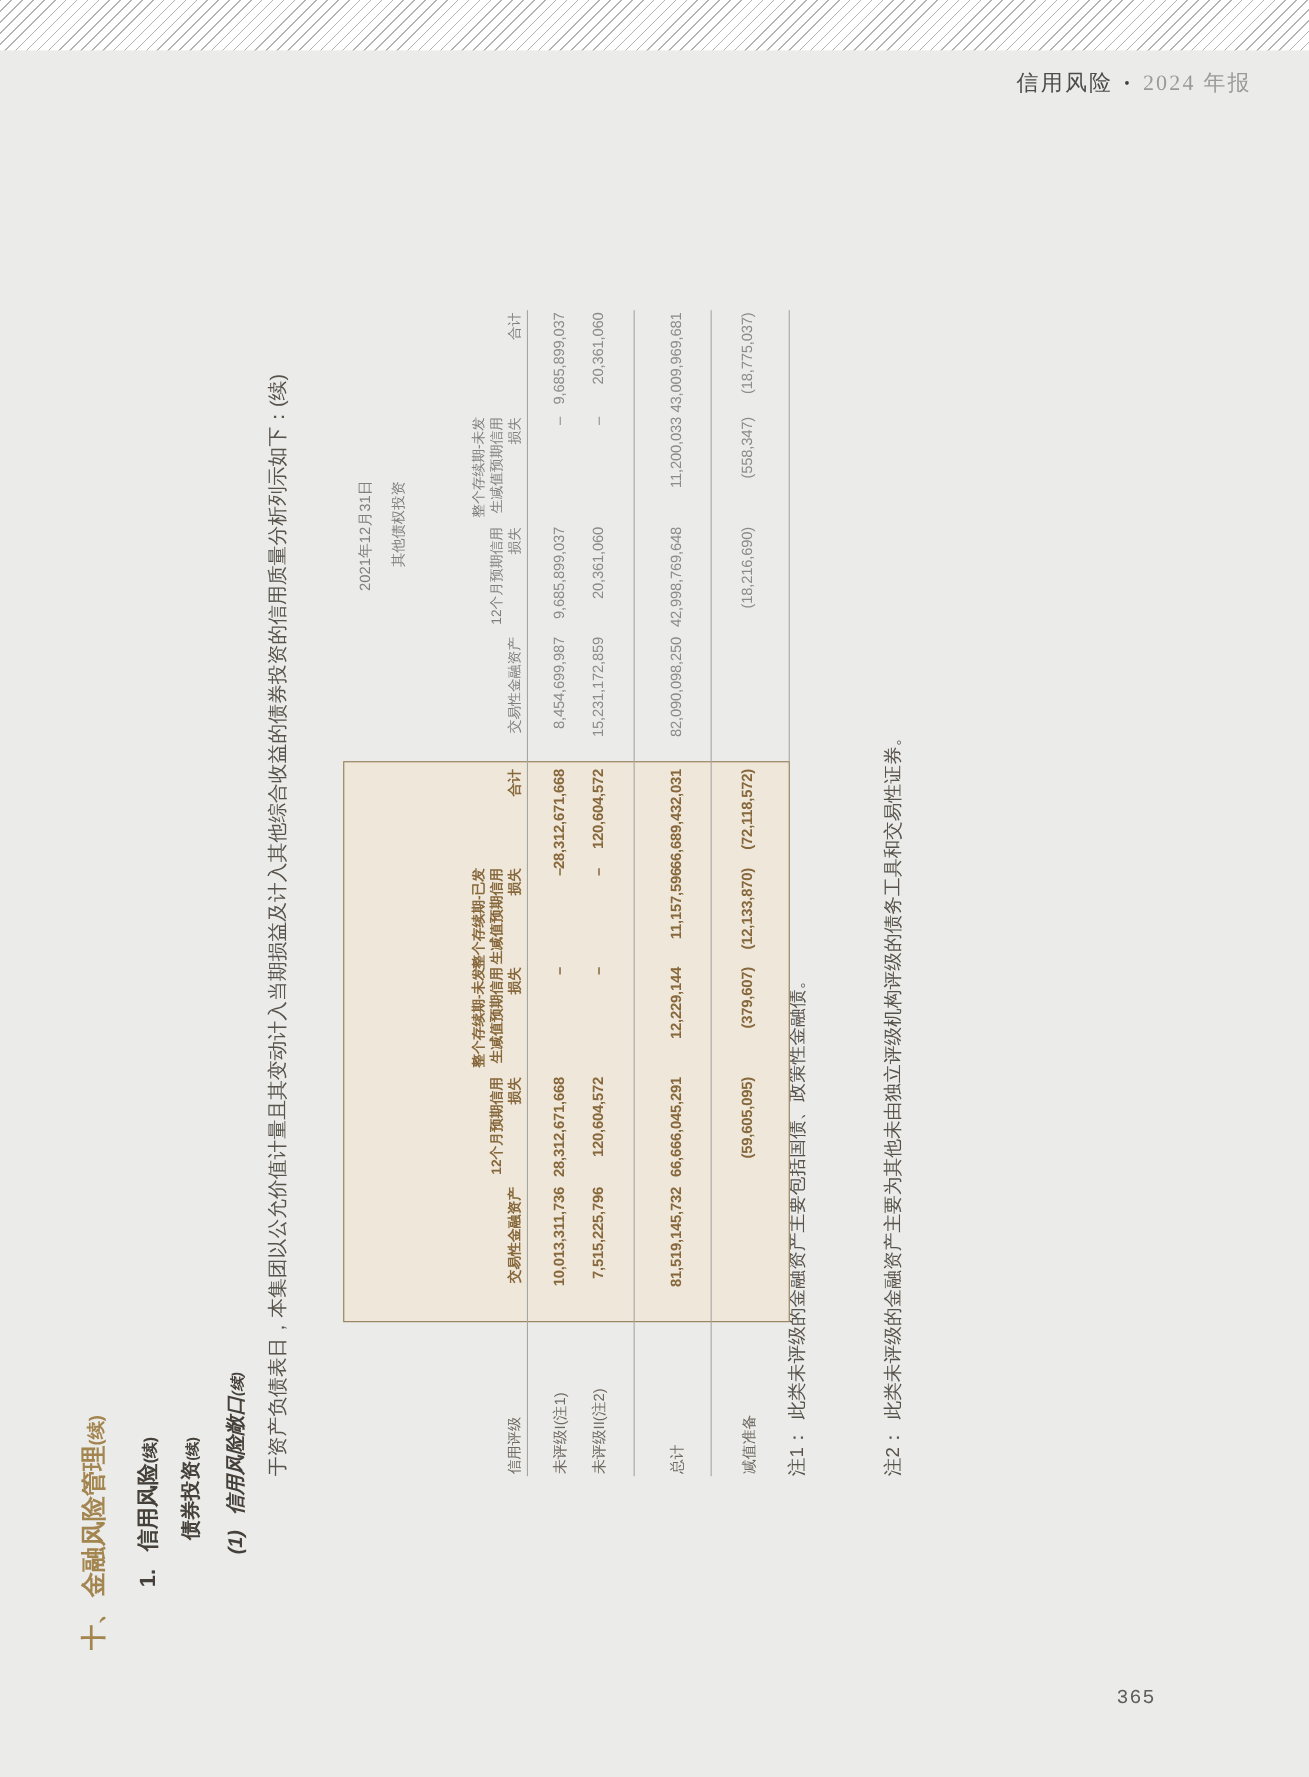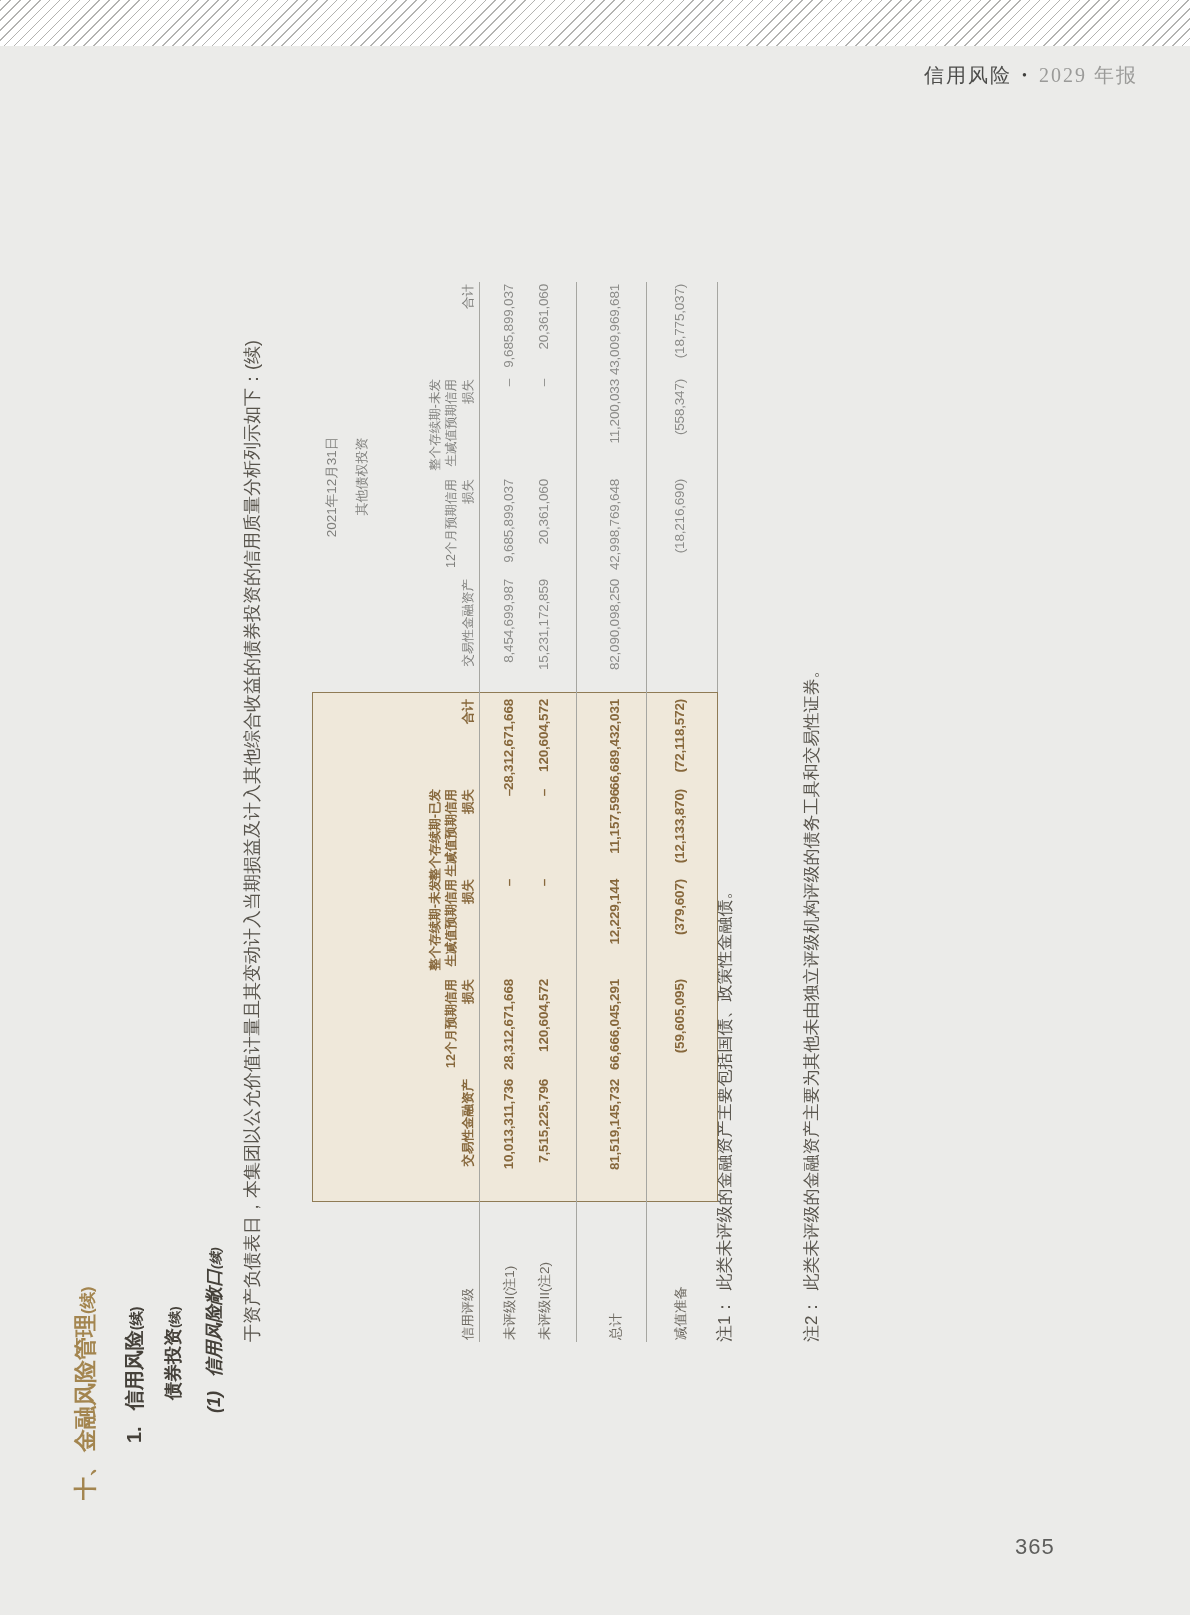--- a/index.html
+++ b/index.html
@@ -19,21 +19,21 @@
   .pagehead{
     position:absolute;top:62px;right:52px;
     font-family:"Liberation Serif",serif;font-size:20px;color:#4c4c4a;
     letter-spacing:2px;white-space:nowrap;
   }
   .pagehead .dot{color:#3f3f3d;font-size:14px;margin:0 10px;vertical-align:2px;}
   .pagehead .yr{color:#9a9a98;}
   
   .pagenum{
     position:absolute;top:1534px;left:1015px;
-    font-family:Liberation Sans, sans-serif;font-size:22px;color:#5e5e5c;letter-spacing:1px;
+    font-family:Liberation Mono, monospace;font-size:18px;color:#5e5e5c;letter-spacing:1px;
   }
   
   .rot{
     position:absolute;left:60px;top:1520px;width:1260px;height:830px;
     transform:rotate(-90deg);transform-origin:0 0;
   }
   .rot *{box-sizing:border-box;}
   .abs{position:absolute;}
   
   .t0{left:20px;top:10px;font-size:23px;font-weight:bold;color:#a3854f;white-space:nowrap;}
@@ -94,21 +94,21 @@
   .notes{left:178px;top:653px;width:760px;font-size:17px;color:#57534b;}
   .note{display:flex;margin-bottom:64px;white-space:nowrap;}
   .note .nmark{flex:0 0 auto;margin-right:8px;}
 </style>
 </head>
 <body>
 
 <div class="hatch"></div>
 
 <div class="pagehead">
-  <span>信用风险</span><span class="dot">•</span><span class="yr">2029 年报</span>
+  <span>信用风险</span><span class="dot">•</span><span class="yr">2024 年报</span>
 </div>
 
 <div class="rot">
 
   <div class="abs t0">
     <span class="marker">十、</span><span>金融风险管理</span><span class="cont">(续)</span>
   </div>
   <div class="abs t1">
     <span class="marker">1.</span><span>信用风险</span><span class="cont">(续)</span>
   </div>

